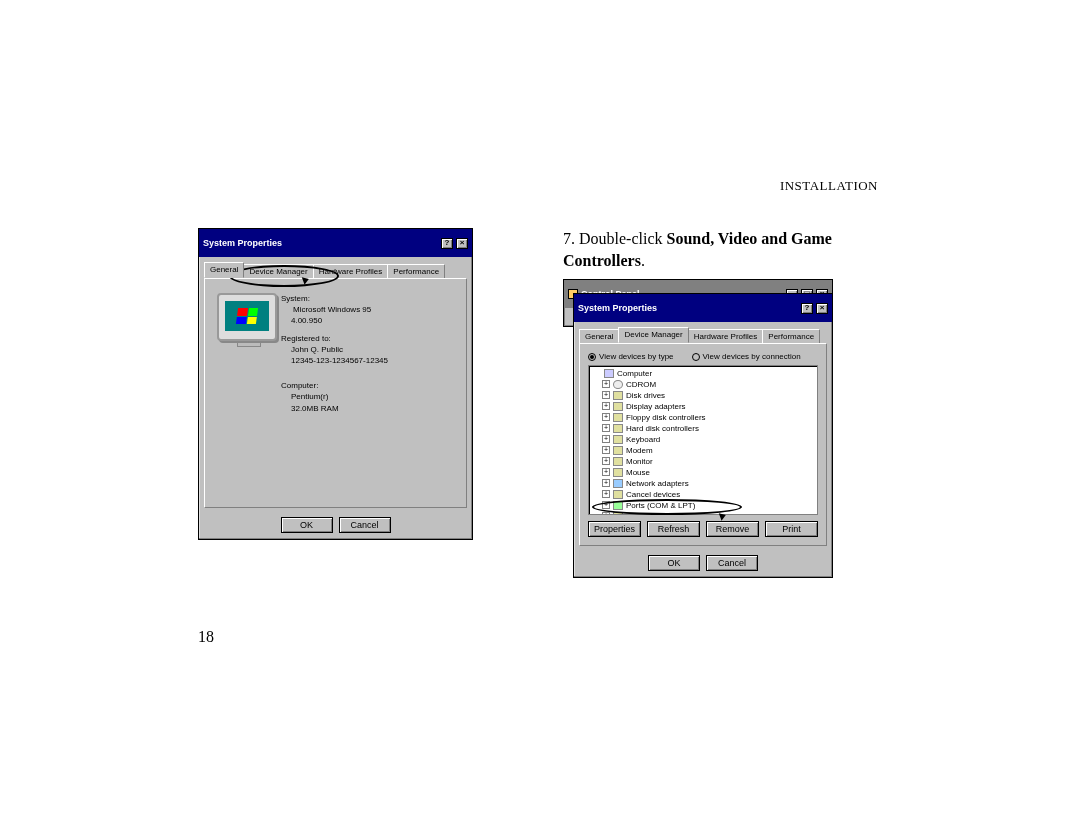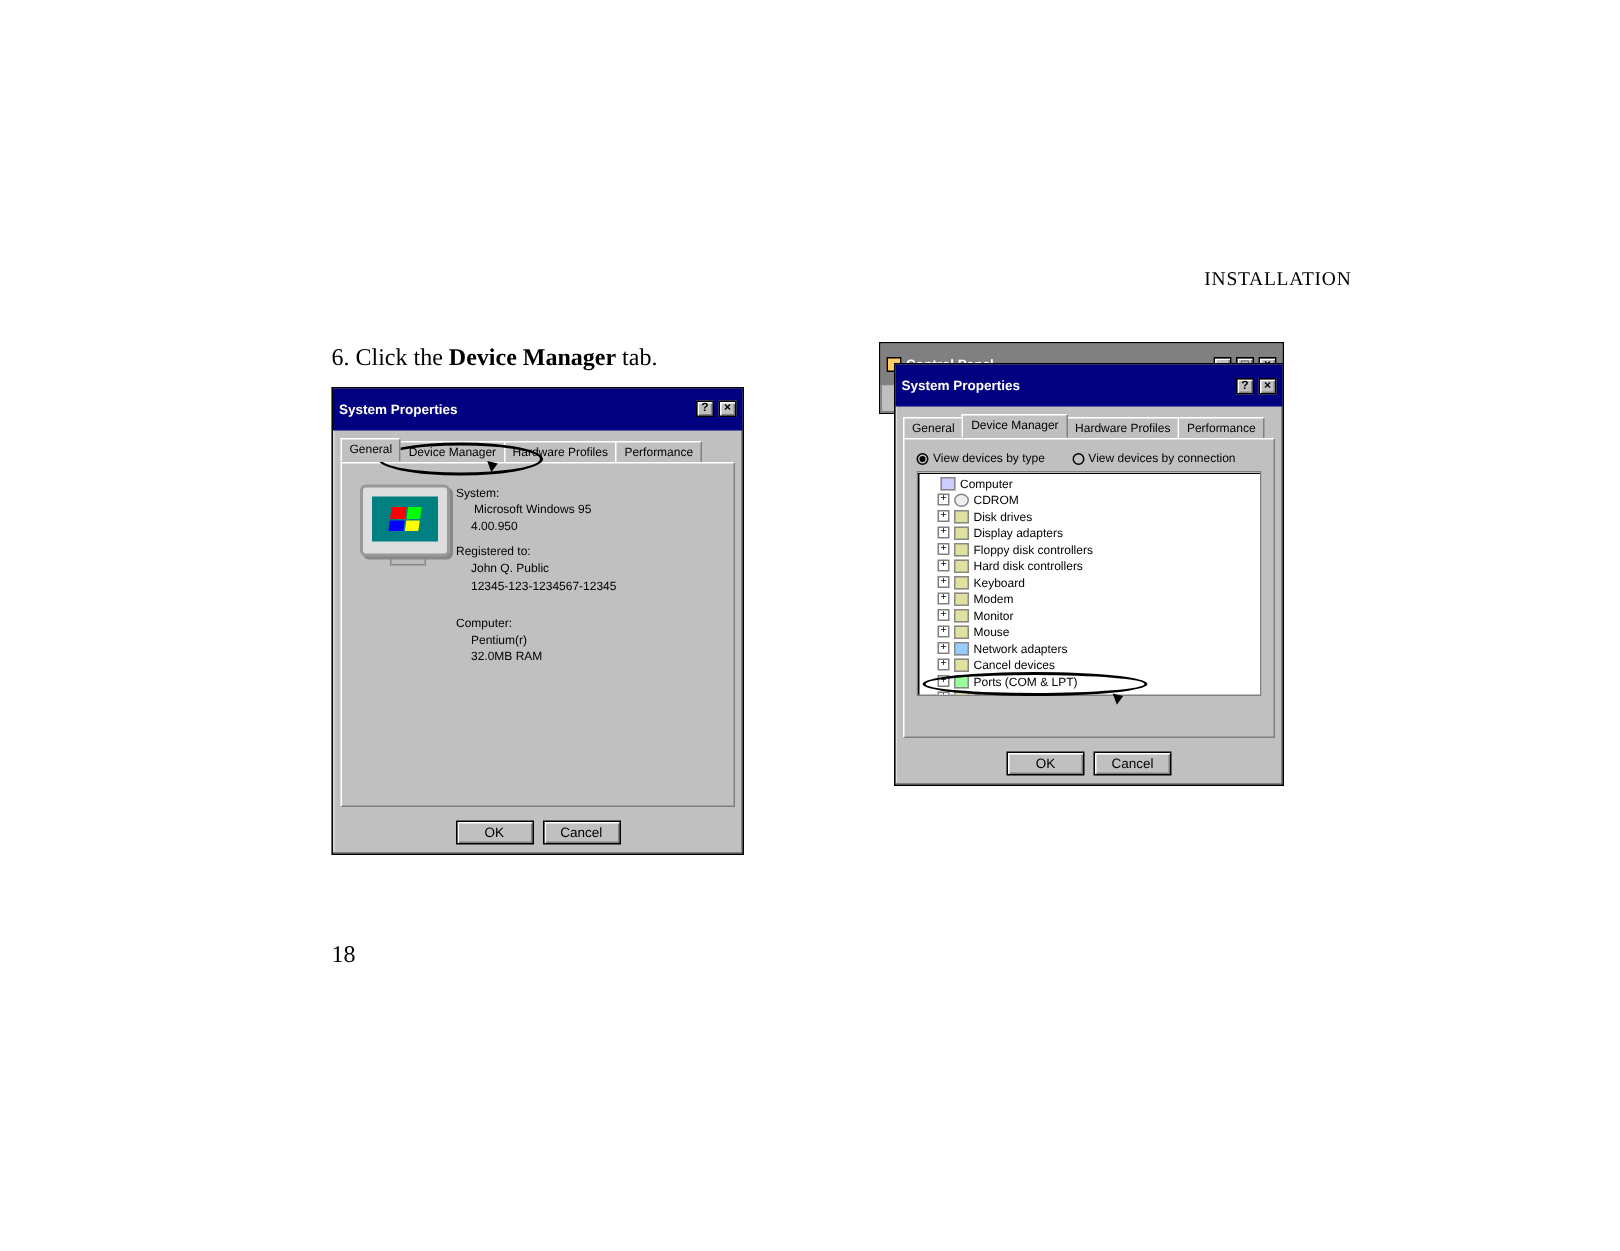--- a/index.html
+++ b/index.html
@@ -6,21 +6,21 @@
   body {
     margin: 0;
     width: 1080px;
     height: 834px;
     background: #fff;
     font-family: "Times New Roman", serif;
     position: relative;
   }
   .page {
     position: absolute;
-    left: 221px;
+    left: 198px;
     top: 178px;
     width: 680px;
   }
   .header {
     font-size: 13px;
     letter-spacing: 0.5px;
     position: absolute;
     top: 0;
     right: 0;
   }
@@ -214,24 +214,20 @@
 </style>
 </head>
 <body>
 
 <div class="page">
   <div class="header">INSTALLATION</div>
 
   <div class="columns">
 
     <div class="col">
-      <div class="step">
-        <span>6.</span>
-        <span>Click the </span><b>Device Manager</b><span> tab.</span>
-      </div>
 
       <div class="win95" style="width:275px">
         <div class="titlebar">
           <span>System Properties</span>
           <span class="tspacer"></span>
           <span class="tbtn">?</span>
           <span class="tbtn">×</span>
         </div>
         <div class="tabstrip">
           <div class="tab active">General</div>
@@ -270,20 +266,24 @@
           </div>
         </div>
         <div class="btnrow">
           <div class="btn95">OK</div>
           <div class="btn95">Cancel</div>
         </div>
       </div>
     </div>
 
     <div class="col">
+      <div class="step">
+        <span>7.</span>
+        <span>Double-click </span><b>Sound, Video and Game Controllers</b><span>.</span>
+      </div>
 
       <div class="fig2wrap">
 
         <div class="win95 cpwin">
           <div class="titlebar">
             <span style="width:10px;height:10px;background:#fc6;border:1px solid #000"></span>
             <span>Control Panel</span>
             <span class="tspacer"></span>
             <span class="tbtn">_</span>
             <span class="tbtn">□</span>
@@ -383,20 +383,26 @@
                   <span>Ports (COM &amp; LPT)</span>
                 </div>
                 <div class="row ind1">
                   <span class="expander">+</span>
                   <span class="devicon dev"></span>
                   <span>SCSI controllers</span>
                 </div>
               </div>
             <div class="circle" style="left:12px;top:155px;width:150px;height:16px"></div>
             <div class="cursor" style="left:140px;top:168px"></div>
+            <div class="btnrow4">
+              <div class="btn95">Properties</div>
+              <div class="btn95">Refresh</div>
+              <div class="btn95">Remove</div>
+              <div class="btn95">Print</div>
+            </div>
           </div>
           <div class="btnrow">
             <div class="btn95">OK</div>
             <div class="btn95">Cancel</div>
           </div>
         </div>
       </div>
     </div>
   </div>
 

